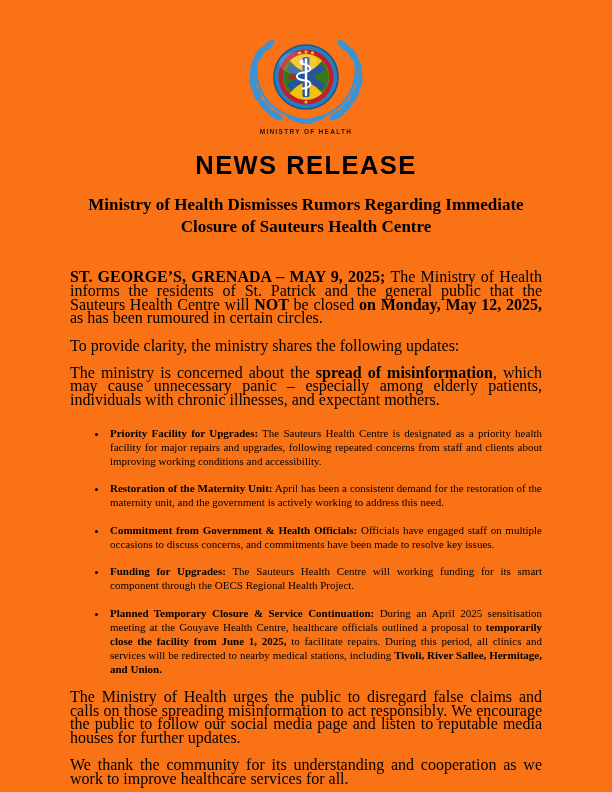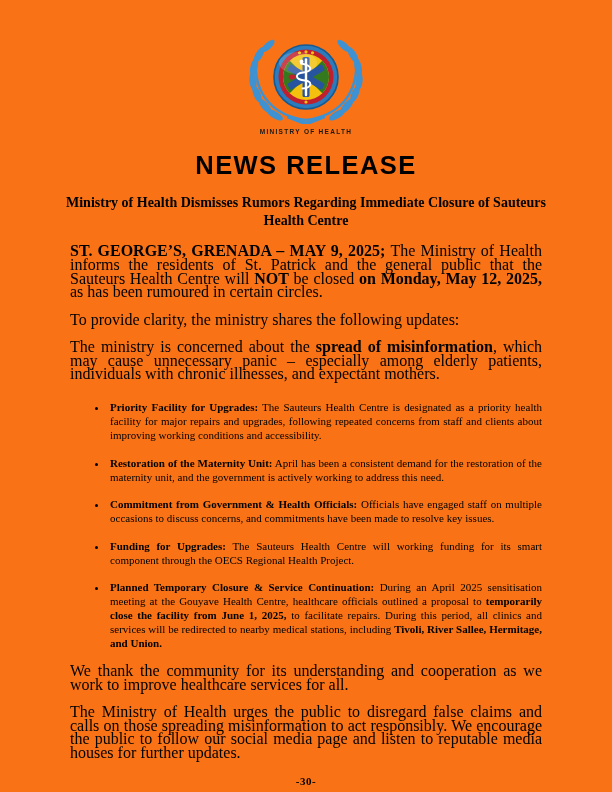--- a/index.html
+++ b/index.html
@@ -14,22 +14,22 @@
   .logo-caption{
     font-family:"Liberation Sans",sans-serif;font-size:6.5px;font-weight:bold;
     letter-spacing:1.3px;color:#1a1a1a;margin-top:4px;line-height:8px;
   }
   .masthead{
     font-family:"Liberation Sans",sans-serif;font-weight:800;font-size:26px;
     letter-spacing:1.5px;color:#000;margin-top:13px;line-height:28px;
     display:inline-block;transform:scaleX(.98);
   }
   .headline{
-    font-size:14px;font-weight:bold;text-align:center;line-height:1.3;
-    margin:15px auto 14px;max-width:490px;
+    font-size:17px;font-weight:bold;text-align:center;line-height:1.3;
+    margin:15px auto 32px;max-width:490px;
   }
   p.bodytext{
     font-size:16px;line-height:13.7px;text-align:justify;margin:0 0 13.5px;
   }
   ul.updates{margin:19px 0 14px;padding-left:38px;}
   ul.updates li{
     font-size:11px;line-height:14px;text-align:justify;
     margin-bottom:13.5px;padding-left:2px;
   }
   .b{font-weight:bold;}
@@ -121,19 +121,19 @@
     <p class="bodytext"><span>The ministry is concerned about the </span><span class="b">spread of misinformation</span><span>, which may cause unnecessary panic – especially among elderly patients, individuals with chronic illnesses, and expectant mothers.</span></p>
 
     <ul class="updates">
       <li><span class="b">Priority Facility for Upgrades:</span><span> The Sauteurs Health Centre is designated as a priority health facility for major repairs and upgrades, following repeated concerns from staff and clients about improving working conditions and accessibility.</span></li>
       <li><span class="b">Restoration of the Maternity Unit:</span><span> April has been a consistent demand for the restoration of the maternity unit, and the government is actively working to address this need.</span></li>
       <li><span class="b">Commitment from Government &amp; Health Officials:</span><span> Officials have engaged staff on multiple occasions to discuss concerns, and commitments have been made to resolve key issues.</span></li>
       <li><span class="b">Funding for Upgrades:</span><span> The Sauteurs Health Centre will working funding for its smart component through the OECS Regional Health Project.</span></li>
       <li><span class="b">Planned Temporary Closure &amp; Service Continuation:</span><span> During an April 2025 sensitisation meeting at the Gouyave Health Centre, healthcare officials outlined a proposal to </span><span class="b">temporarily close the facility from June 1, 2025,</span><span> to facilitate repairs. During this period, all clinics and services will be redirected to nearby medical stations, including </span><span class="b">Tivoli, River Sallee, Hermitage, and Union.</span></li>
     </ul>
 
+    <p class="bodytext"><span>The Ministry of Health urges the public to disregard false claims and calls on those spreading misinformation to act responsibly. We encourage the public to follow our social media page and listen to reputable media houses for further updates.</span></p>
     <p class="bodytext"><span>We thank the community for its understanding and cooperation as we work to improve healthcare services for all.</span></p>
-    <p class="bodytext"><span>The Ministry of Health urges the public to disregard false claims and calls on those spreading misinformation to act responsibly. We encourage the public to follow our social media page and listen to reputable media houses for further updates.</span></p>
 
     <div class="end-mark">-30-</div>
   </div>
 
 </div>
 
 </body></html>

